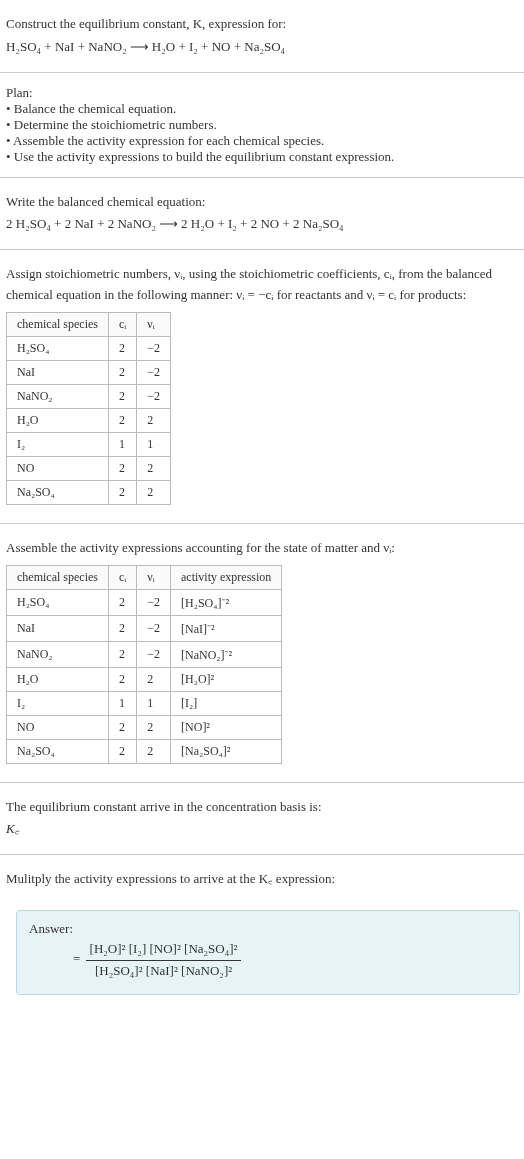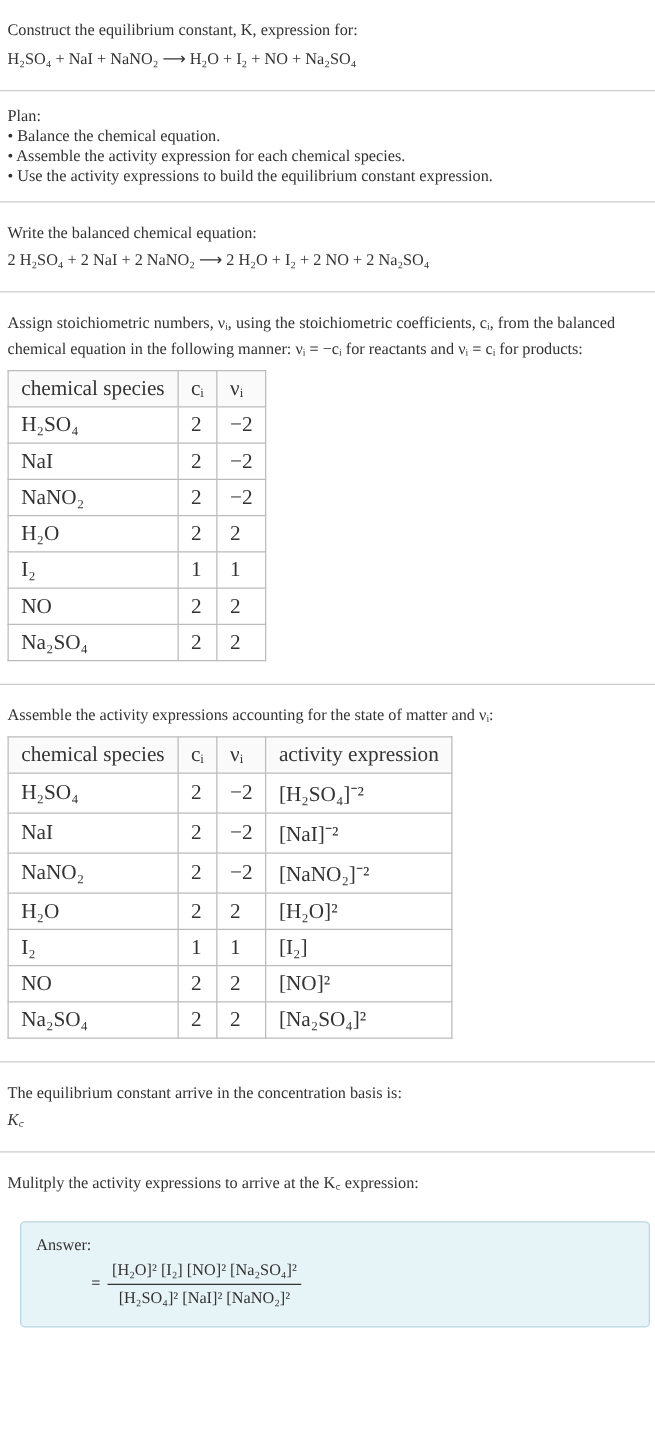--- a/index.html
+++ b/index.html
@@ -16,21 +16,21 @@
 table.styled {
   border-collapse: collapse;
   margin-top: 6px;
   margin-bottom: 6px;
 }
 table.styled th, table.styled td {
   border: 1px solid #bbb;
   padding: 4px 10px;
   text-align: left;
   font-weight: normal;
-  font-size: 17px;
+  font-size: 12px;
 }
 table.styled th { background: #fafafa; }
 .answerbox {
   background: #e6f3f7;
   border: 1px solid #b8d8e0;
   border-radius: 4px;
   padding: 10px 12px;
   margin: 6px 4px 10px 16px;
 }
 .frac {
@@ -47,20 +47,21 @@
 <body>
 
 <div class="section">
   <div class="eqline">Construct the equilibrium constant, K, expression for:</div>
   <div class="eqline">H₂SO₄ + NaI + NaNO₂  ⟶  H₂O + I₂ + NO + Na₂SO₄</div>
 </div>
 
 <div class="section">
   <div>Plan:</div>
   <div>• Balance the chemical equation.</div>
+  <div>• Determine the stoichiometric numbers.</div>
   <div>• Assemble the activity expression for each chemical species.</div>
   <div>• Use the activity expressions to build the equilibrium constant expression.</div>
 </div>
 
 <div class="section">
   <div class="eqline">Write the balanced chemical equation:</div>
   <div class="eqline">2 H₂SO₄ + 2 NaI + 2 NaNO₂  ⟶  2 H₂O + I₂ + 2 NO + 2 Na₂SO₄</div>
 </div>
 
 <div class="section">

